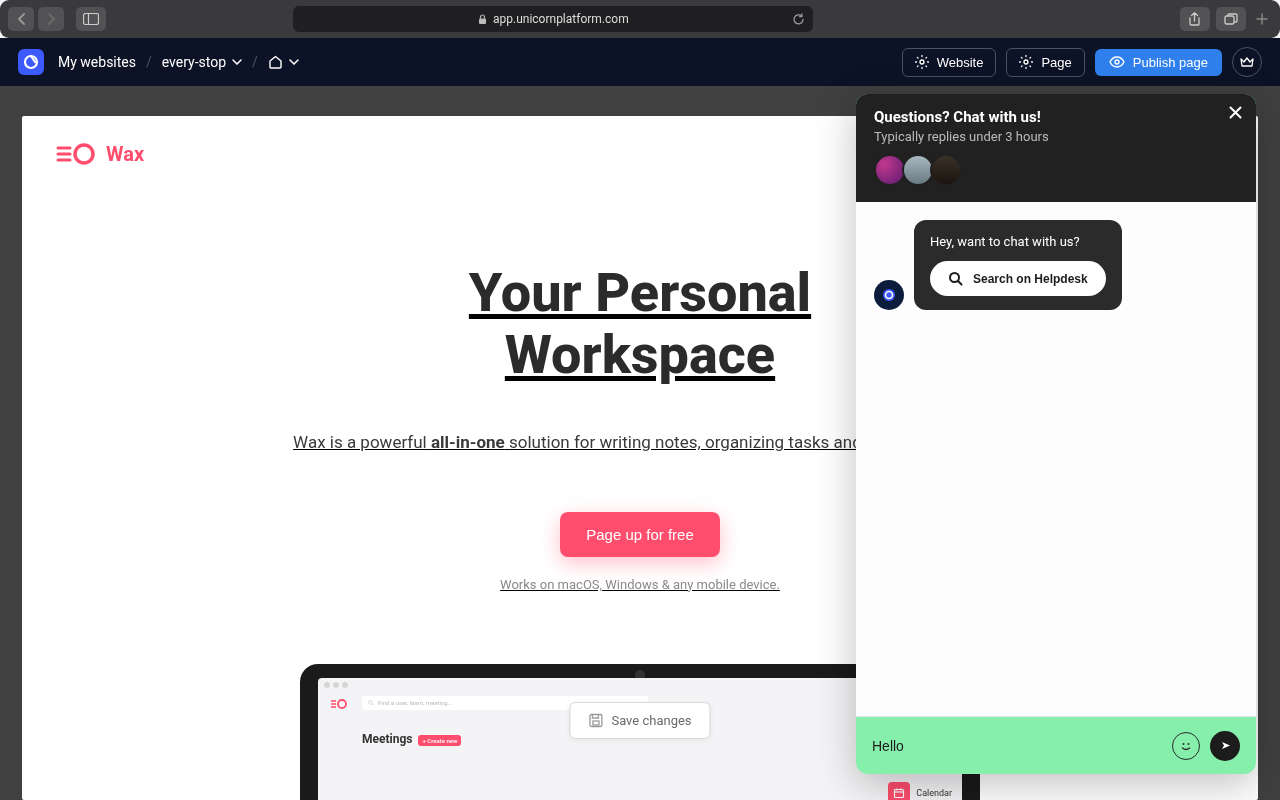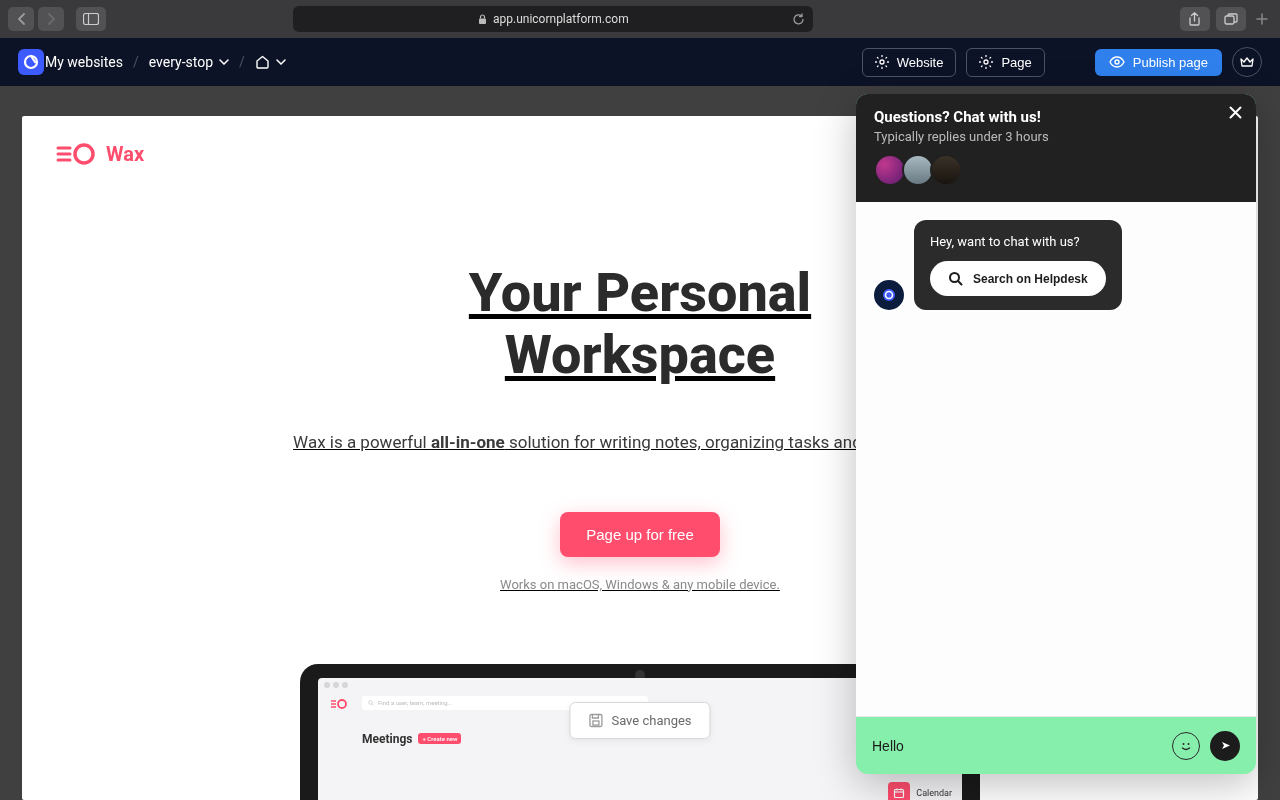--- a/index.html
+++ b/index.html
@@ -12,20 +12,21 @@
       position: relative;
     }
     
     .browser-chrome {
       background: #3a3a3c;
       height: 38px;
       display: flex;
       align-items: center;
       padding: 0 8px;
       gap: 8px;
+      border-radius: 9px;
     }
     .nav-buttons { display: flex; gap: 4px; }
     .nav-btn {
       width: 26px; height: 24px;
       background: #525254;
       border-radius: 5px;
       display: flex; align-items: center; justify-content: center;
       color: #9a9a9c;
     }
     .sidebar-toggle {
@@ -70,21 +71,21 @@
       display: flex; align-items: center; justify-content: center;
       font-size: 16px;
     }
     
     .app-header {
       background: #0d1326;
       height: 48px;
       display: flex;
       align-items: center;
       padding: 1px 18px;
-      gap: 1px;
+      gap: 14px;
       color: #fff;
     }
     .app-logo {
       width: 26px; height: 26px;
       background: #3d5afe;
       border-radius: 6px;
       display: flex; align-items: center; justify-content: center;
     }
     .breadcrumbs { display: flex; align-items: center; gap: 10px; font-size: 14px; }
     .breadcrumb-item { display: flex; align-items: center; gap: 6px; color: #fff; cursor: pointer; }
@@ -102,21 +103,20 @@
     }
     .publish-btn {
       background: #2f80ed;
       color: #fff;
       border: none;
       border-radius: 6px;
       padding: 6px 14px;
       font-size: 13px;
       display: flex; align-items: center; gap: 8px;
       cursor: pointer;
-      margin-left: 40px;
     }
     .crown-btn {
       width: 30px; height: 30px;
       border: 1px solid #4a5268;
       border-radius: 50%;
       display: flex; align-items: center; justify-content: center;
       color: #fff;
       cursor: pointer;
     }
     
@@ -210,21 +210,21 @@
     .mock-side {
       width: 30px;
       display: flex; flex-direction: column; align-items: center; padding: 4px;
     }
     .mock-side-icon { width: 18px; height: 12px; margin-top: 2px; }
     .mock-main { flex: 1; padding: 4px 8px; }
     .mock-search {
       height: 14px; background: #fff; border-radius: 3px; width: 60%;
       display: flex; align-items: center; padding: 0 6px; color: #bbb; font-size: 6px; gap: 4px;
     }
-    .mock-meetings { margin-top: 22px; font-size: 12px; font-weight: 700; color: #333; display: flex; align-items: center; gap: 6px; }
+    .mock-meetings { margin-top: 22px; font-size: 12px; font-weight: 700; color: #333; display: flex; align-items: flex-end; gap: 6px; }
     .mock-badge { background: #ff4d6d; color: #fff; font-size: 6px; padding: 2px 4px; border-radius: 3px; font-weight: 500; }
     .mock-right { width: 110px; padding: 4px; }
     .mock-tabs { display: flex; gap: 4px; font-size: 7px; color: #999; margin-top: 28px; justify-content: flex-end; padding-right: 6px; }
     .mock-save {
       position: absolute;
       top: 24px; left: 50%;
       transform: translateX(-50%);
       background: #fff;
       border: 1px solid #d8d8d8;
       border-radius: 6px;

